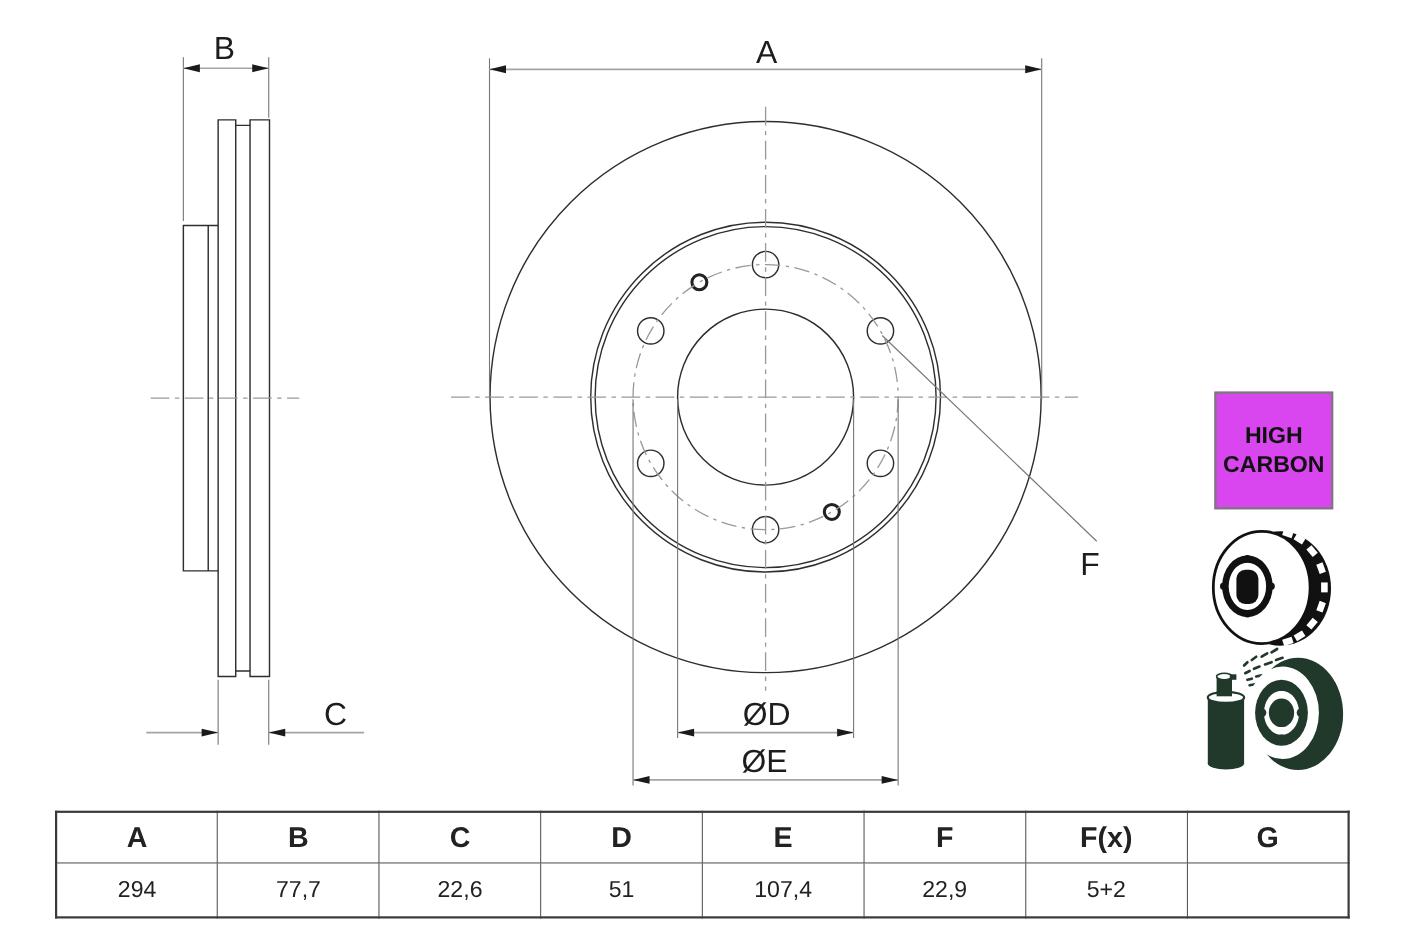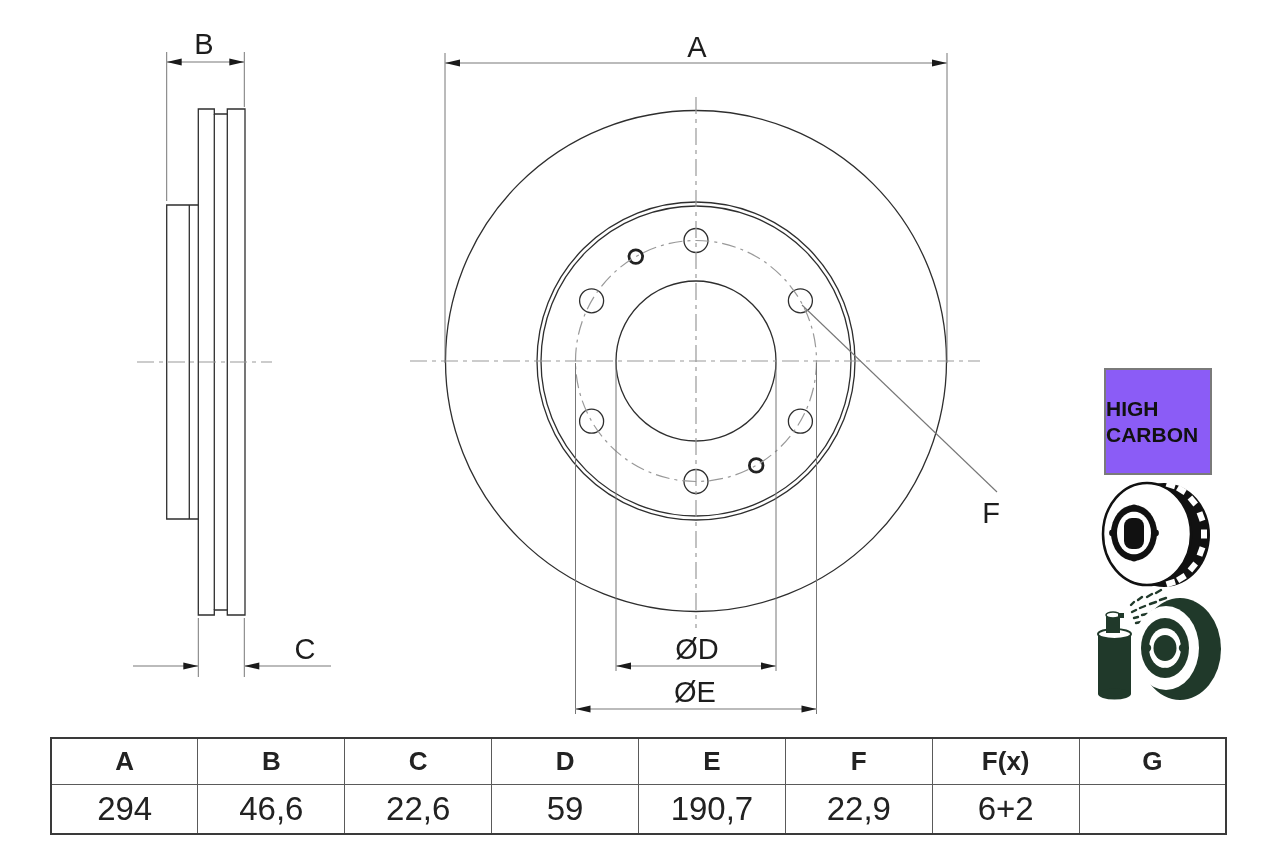--- a/index.html
+++ b/index.html
@@ -1,29 +1,29 @@
 <!DOCTYPE html>
 <html><head>
 <meta charset="utf-8">
 <style>
   html,body{margin:0;padding:0;background:#ffffff;}
   .page{position:relative;width:1280px;height:853px;background:#fff;overflow:hidden;
         font-family:"Liberation Sans",sans-serif;}
   svg text{font-family:"Liberation Sans",sans-serif;fill:#1d1d1d;}
   .dimlabel{font-size:29px;}
-  .badge{position:absolute;left:1104px;top:368px;width:104px;height:103px;
-         border:2px solid #7a7a7a;background:#8b5cf6;display:flex;flex-direction:column;
-         align-items:flex-start;justify-content:center;}
+  .badge{position:absolute;left:1104px;top:356px;width:104px;height:103px;
+         border:2px solid #7a7a7a;background:#d946ef;display:flex;flex-direction:column;
+         align-items:center;justify-content:center;}
   .badge div{font-weight:bold;font-size:21px;line-height:26px;color:#111;letter-spacing:0px;}
   table.dim{position:absolute;left:50px;top:737px;width:1177px;border-collapse:collapse;
             table-layout:fixed;background:#fff;}
   table.dim,table.dim th,table.dim td{border:1px solid #5a5a5a;}
   table.dim{border:2px solid #3a3a3a;}
   table.dim th{height:43px;font-size:26px;font-weight:bold;color:#222;text-align:center;vertical-align:middle;}
-  table.dim td{height:46px;font-size:33px;font-weight:normal;color:#222;text-align:center;vertical-align:middle;}
+  table.dim td{height:46px;font-size:21px;font-weight:normal;color:#222;text-align:center;vertical-align:middle;}
 </style>
 </head>
 <body>
 
 <div class="page">
 
   <svg width="1280" height="735" viewBox="0 0 1280 735">
 
     <g fill="none" stroke="#2e2e2e" stroke-width="1.3">
 
@@ -196,24 +196,24 @@
       <th>B</th>
       <th>C</th>
       <th>D</th>
       <th>E</th>
       <th>F</th>
       <th>F(x)</th>
       <th>G</th>
     </tr>
     <tr>
       <td>294</td>
-      <td>46,6</td>
+      <td>77,7</td>
       <td>22,6</td>
-      <td>59</td>
-      <td>190,7</td>
+      <td>51</td>
+      <td>107,4</td>
       <td>22,9</td>
-      <td>6+2</td>
+      <td>5+2</td>
       <td></td>
     </tr>
   </tbody>
     </table>
 
 </div>
 
 </body></html>

